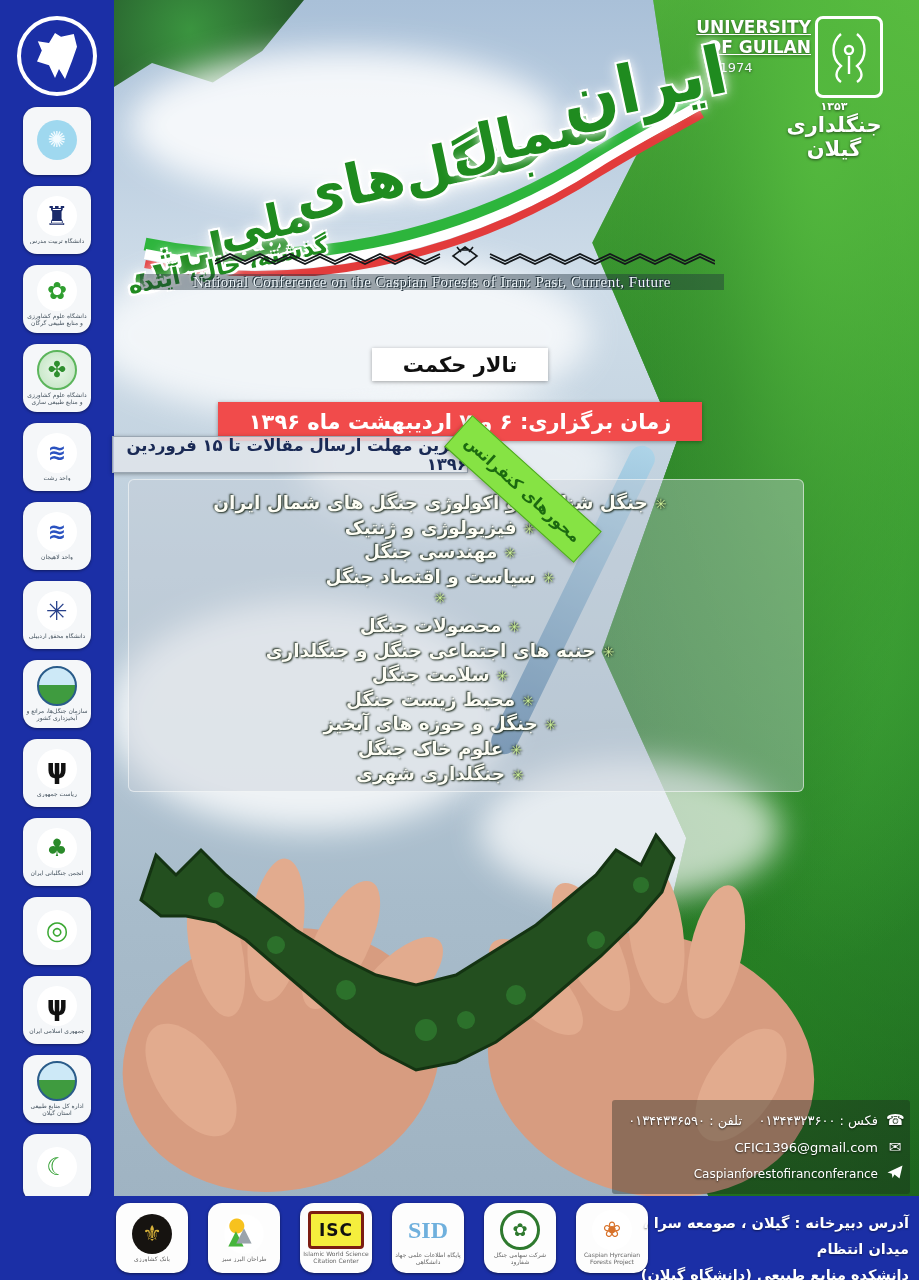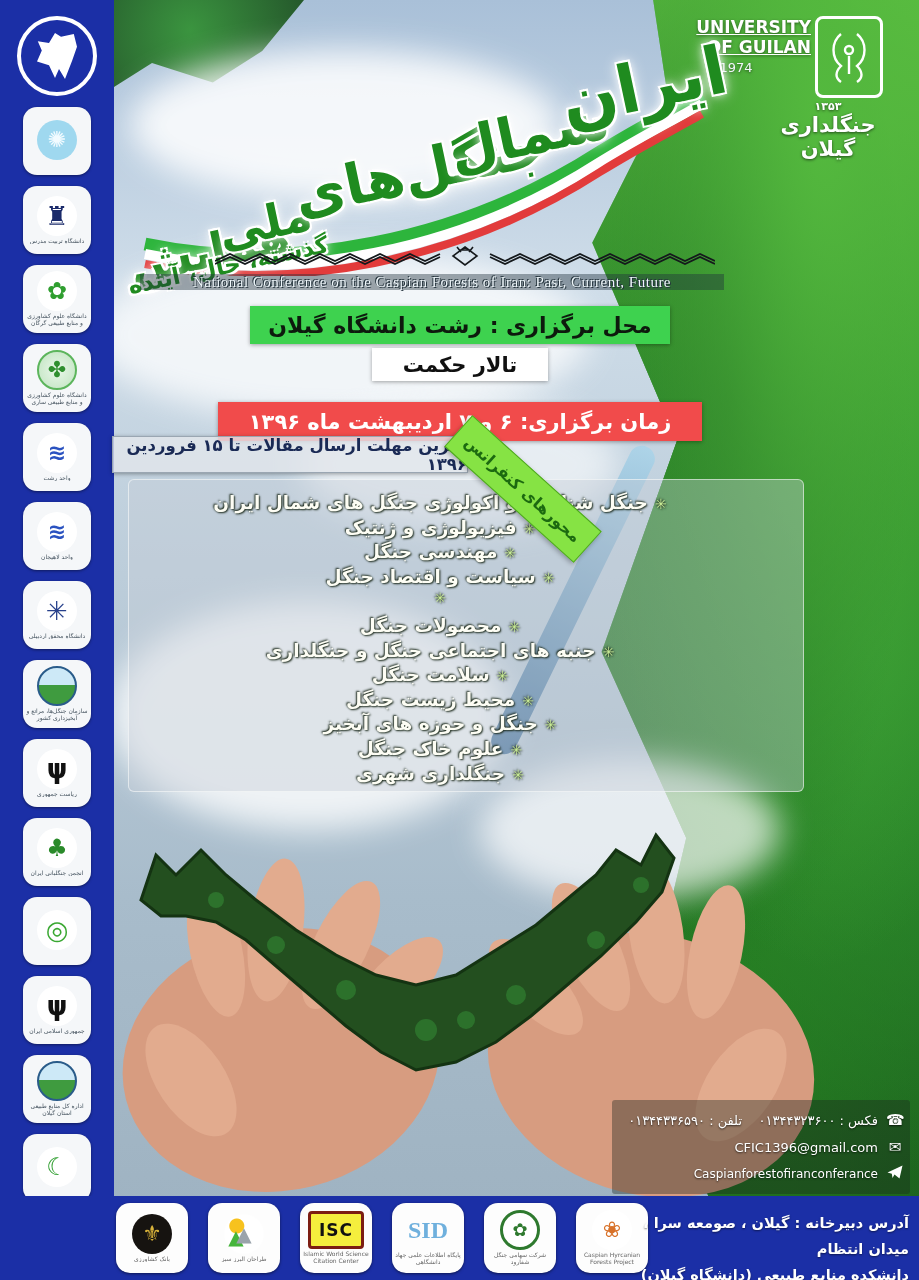--- a/index.html
+++ b/index.html
@@ -54,21 +54,21 @@
   .em-isc{background:#f5ee3d;border:3px solid #7c1d12;border-radius:4px;width:50px;height:32px;}
   .em-isc .big{font-size:17px;font-weight:900;color:#111;letter-spacing:1px;}
   .em-sid{background:transparent;}
   .em-sid .big{font-family:"Liberation Serif",serif;font-size:24px;font-weight:bold;color:#6fb0dd;}
   
   .uni-en{right:108px;top:18px;width:150px;text-align:right;color:#fff;font-weight:bold;
     font-size:17px;line-height:1.15;text-shadow:0 1px 3px rgba(0,0,0,.5);text-decoration:underline;}
   .uni-year{right:108px;top:60px;width:150px;text-align:center;color:#f2f6fa;font-size:13px;text-shadow:0 1px 3px rgba(0,0,0,.5);}
   .uni-logo{right:36px;top:16px;width:62px;height:76px;border:3px solid #fff;border-radius:8px;
     display:flex;align-items:center;justify-content:center;}
-  .uni-fa{right:26px;top:100px;width:130px;text-align:center;color:#fff;font-size:21px;font-weight:bold;
+  .uni-fa{right:20px;top:100px;width:130px;text-align:center;color:#fff;font-size:21px;font-weight:bold;
     direction:rtl;text-shadow:0 1px 3px rgba(0,0,0,.6);}
   .uni-fa small{font-size:11px;display:block;}
   .tword{position:absolute;color:#1f8b1f;font-weight:bold;direction:rtl;white-space:nowrap;
     text-shadow:-2px -2px 0 #fff,2px -2px 0 #fff,-2px 2px 0 #fff,2px 2px 0 #fff,0 0 9px #fff,0 0 16px rgba(255,255,255,.95);
     transform:rotate(-12deg);}
   .w5{left:560px;top:48px;font-size:66px;}
   .w4{left:448px;top:102px;font-size:56px;}
   .w3{left:292px;top:138px;font-size:56px;}
   .w2{left:218px;top:196px;font-size:46px;}
   .w1{left:128px;top:224px;font-size:46px;}
@@ -300,21 +300,20 @@
       <path d="M0 18 L15 11 30 18 45 11 60 18 75 11 90 18 105 11 120 18 135 11 150 18 165 11 180 18 195 11 210 18 225 11"></path>
       <path d="M275 11 L290 18 305 11 320 18 335 11 350 18 365 11 380 18 395 11 410 18 425 11 440 18 455 11 470 18 485 11 500 18"></path>
     </g>
     <path d="M250 1 L262 10 250 19 238 10 Z M244 4 L256 4 M242 1 L246 6 M258 1 L254 6" stroke="#15191c" stroke-width="1.6" fill="none"></path>
   </svg>
 
   <div class="abs en-strip">
     <span>National Conference on the Caspian Forests of Iran: Past, Current, Future</span>
   </div>
 
-  <div class="abs banner b-venue">محل برگزاری : رشت دانشگاه گیلان</div>
   <div class="abs banner b-hall">تالار حکمت</div>
   <div class="abs banner b-date">زمان برگزاری: ۶ و ۷ اردیبهشت ماه ۱۳۹۶</div>
   <div class="abs banner b-deadline">آخرین مهلت ارسال مقالات تا ۱۵ فروردین ۱۳۹۶</div>
 
   <div class="abs panel"></div>
   <ul class="abs topics">
 
   <li>
         <span class="bullet">✳</span>
         <span class="txt">جنگل شناسی و اکولوژی جنگل های شمال ایران</span>

